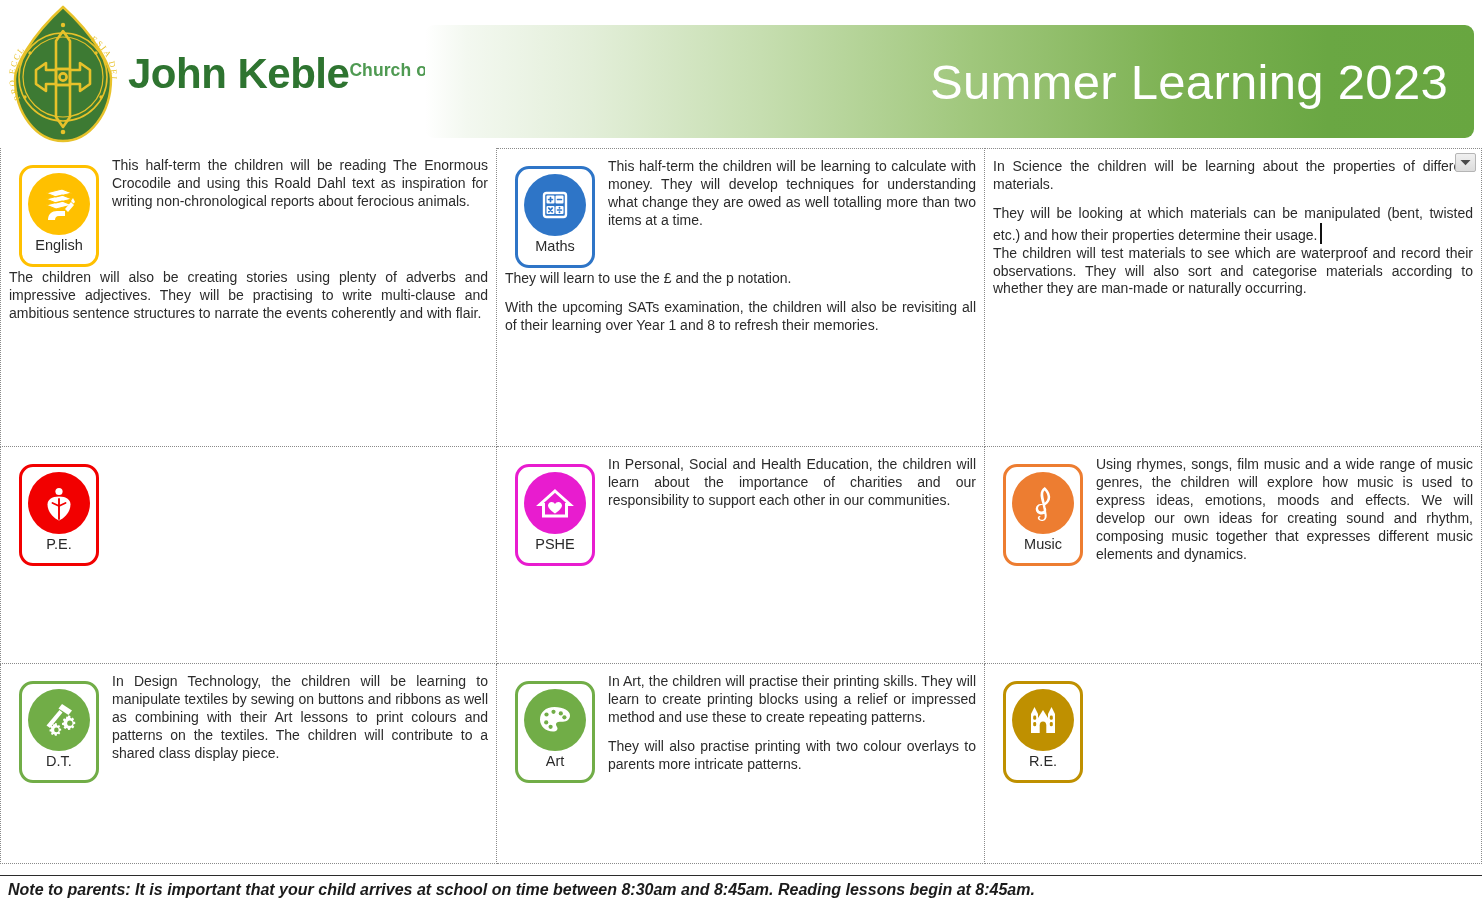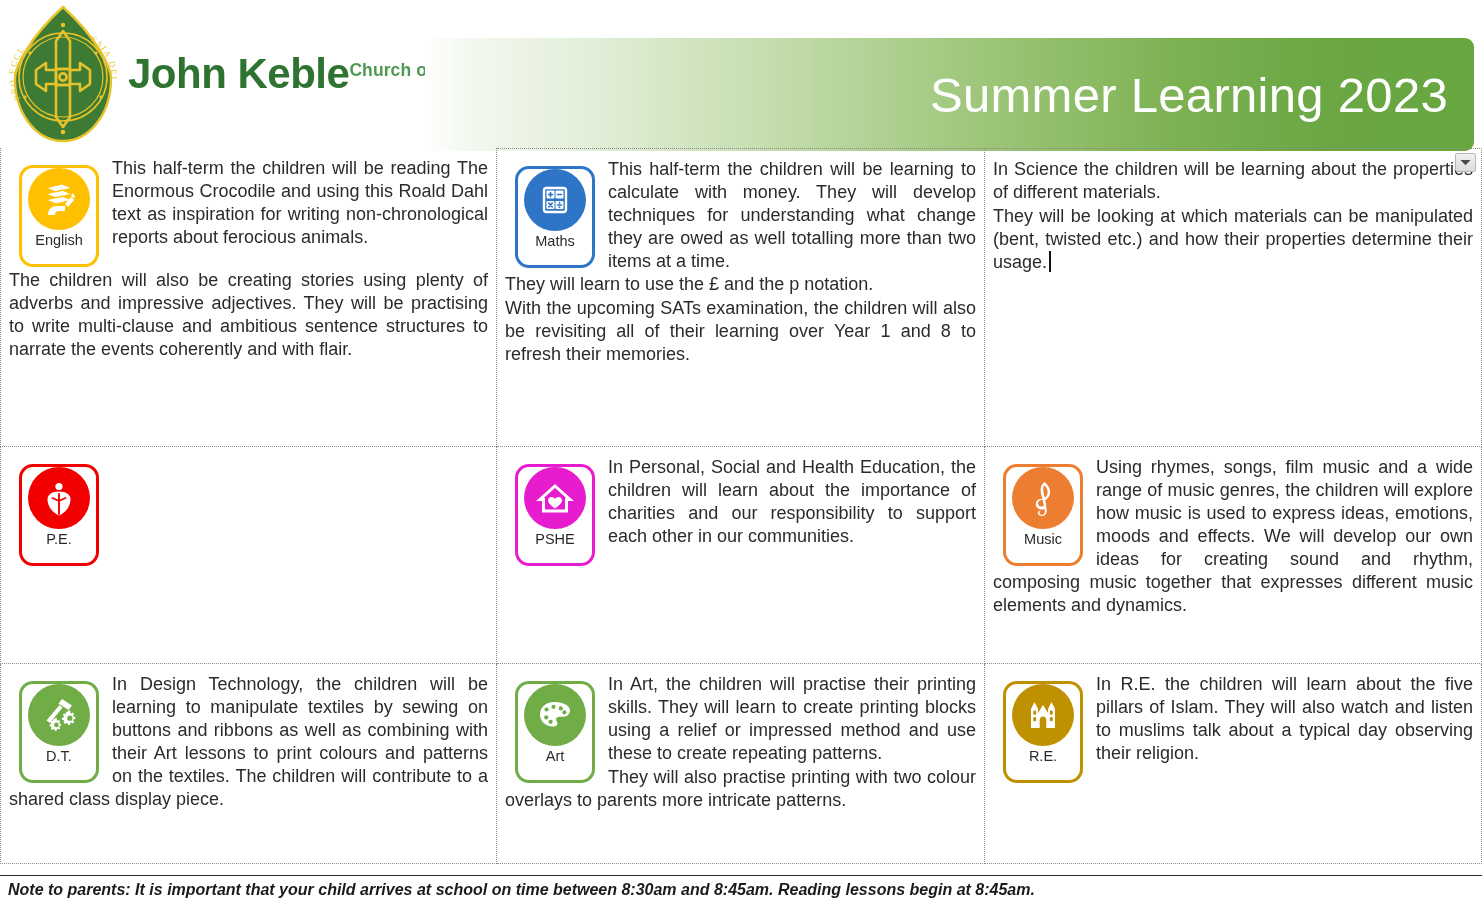--- a/index.html
+++ b/index.html
@@ -51,21 +51,21 @@
   .school-name .line2 {
     font-size: 17.5px;
     font-weight: bold;
     color: #4f9a52;
     margin-top: 7px;
     letter-spacing: 0.1px;
   }
 
   .banner {
     position: absolute;
-    left: 425px; top: 38px;
+    left: 425px; top: 25px;
     width: 1049px; height: 113px;
     border-radius: 9px;
     background: linear-gradient(to right,
        rgba(255,255,255,1) 0%,
        rgba(243,248,240,1) 4%,
        rgba(226,238,216,1) 16%,
        rgba(198,222,176,1) 32%,
        rgba(160,199,124,1) 52%,
        rgba(124,177,82,1) 72%,
        rgba(106,167,67,1) 86%,
@@ -123,47 +123,48 @@
     width: 80px;
     height: 102px;
     border-radius: 14px;
     border: 3px solid #cccccc;
     background: #ffffff;
     margin: 8px 13px 2px 10px;
     display: flex;
     flex-direction: column;
     align-items: center;
     justify-content: flex-start;
+    padding-top: 5px;
   }
   .badge .disc {
     width: 62px; height: 62px;
     border-radius: 50%;
     display: flex;
     align-items: center;
     justify-content: center;
     overflow: hidden;
   }
   .badge .blabel {
     font-size: 14.5px;
     color: #2a2a2a;
     margin-top: 3px;
     line-height: 1;
     white-space: nowrap;
   }
 
   .body-text {
-    font-size: 18px;
+    font-size: 14px;
     line-height: 1.28;
     color: #2b2b2b;
     text-align: justify;
     text-justify: inter-word;
     hyphens: none;
   }
   .body-text p { margin: 0 0 0 0; }
-  .body-text p + p { margin-top: 1px; }
+  .body-text p + p { margin-top: 11px; }
 
   .clearfix::after { content: ""; display: block; clear: both; }
 
   
   .scroll-btn {
     position: absolute;
     right: 5px; top: 4px;
     width: 21px; height: 19px;
     background: linear-gradient(to bottom,#f0f0f0,#dcdcdc);
     border: 1px solid #b5b5b5;
@@ -340,20 +341,23 @@
       <div class="cell col3 dot-v-right dot-t dot-b">
         <div class="scroll-btn">
           <svg width="11" height="7" viewBox="0 0 11 7">
               <path d="M0.5 1 L10.5 1 L5.5 6.3 Z" fill="#4a4a4a"></path>
             </svg>
         </div>
         <div class="cell-inner clearfix">
           <div class="body-text">
             <p>In Science the children will be learning about the properties of different materials.</p>
             <p><span>They will be looking at which materials can be manipulated (bent, twisted etc.) and how their properties determine their usage.</span><span class="caret"></span></p>
+          </div>
+          <div class="body-text" style="clear:both">
+            <p>The children will test materials to see which are waterproof and record their observations. They will also sort and categorise materials according to whether they are man-made or naturally occurring.</p>
           </div>
         </div>
       </div>
     </div>
 
     <div class="grid-row row2">
 
       <div class="cell col1 dot-v-left dot-v-right dot-b">
         <div class="cell-inner clearfix">
           <div class="badge" style="border-color:#f20000">
@@ -497,21 +501,20 @@
                   <rect x="14.2" y="26" width="3" height="4.3" rx="1.4"></rect>
                   <rect x="30.8" y="19.5" width="3" height="4.3" rx="1.4"></rect>
                   <rect x="30.8" y="26" width="3" height="4.3" rx="1.4"></rect>
                   <path d="M24 25.5 C 26.2 25.5 27.3 27.2 27.3 29.3 L 27.3 37 L 20.7 37 L 20.7 29.3 C 20.7 27.2 21.8 25.5 24 25.5 Z"></path>
                 </g>
               </svg>
             </div>
             <div class="blabel">R.E.</div>
           </div>
           <div class="body-text">
-            <p>In R.E. the children will learn about the five pillars of Islam. They will also watch and listen to muslims talk about a typical day observing their religion.</p>
           </div>
         </div>
       </div>
     </div>
   </div>
 
   <div class="footer-rule"></div>
   <div class="footer">Note to parents: It is important that your child arrives at school on time between 8:30am and 8:45am. Reading lessons begin at 8:45am.</div>
 
 </div>

